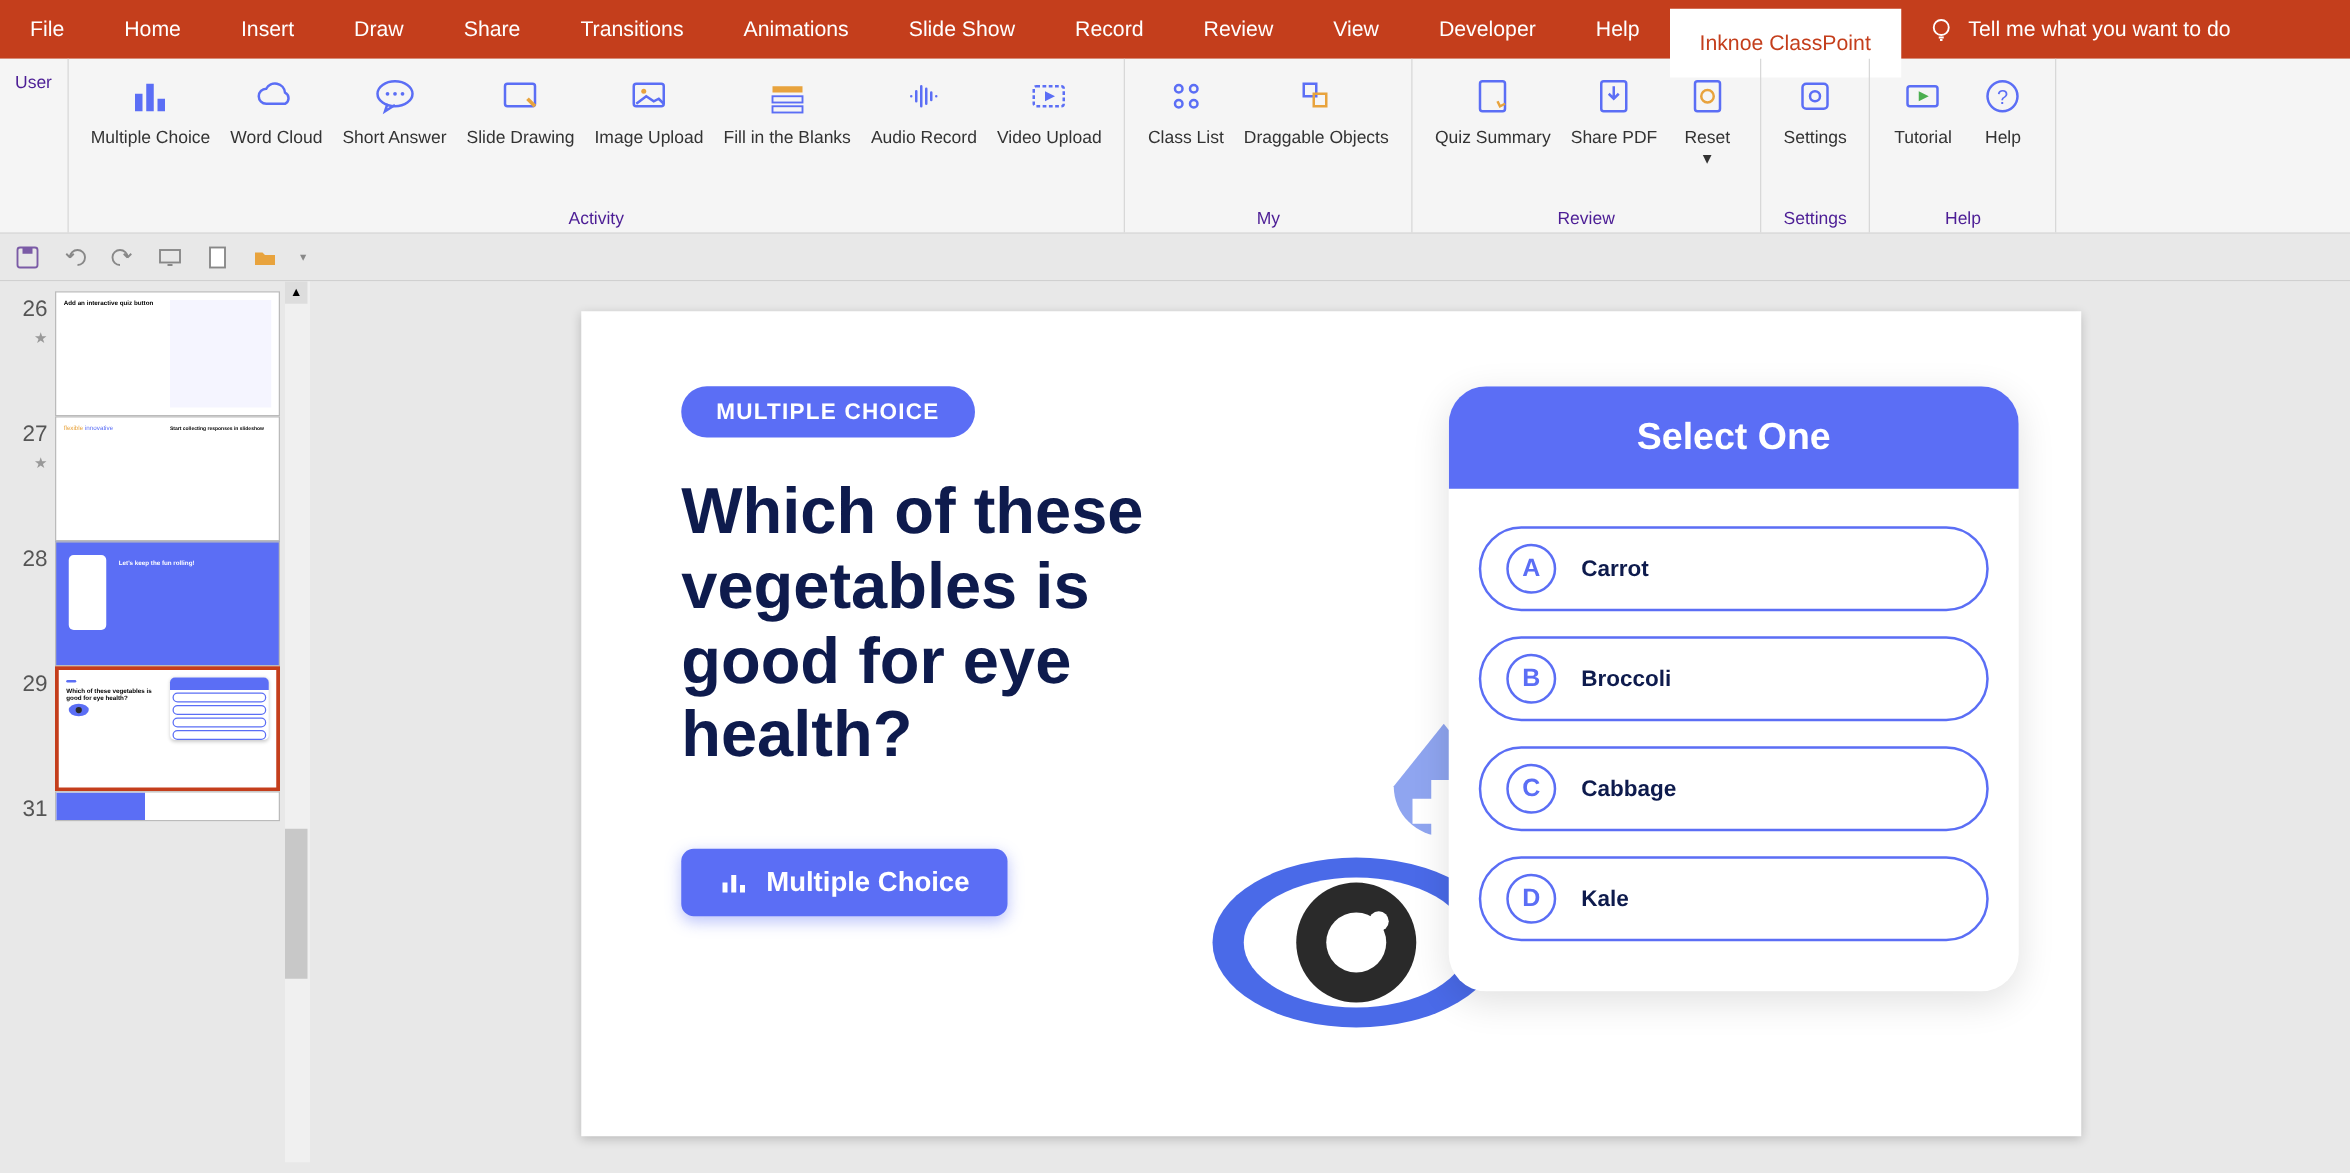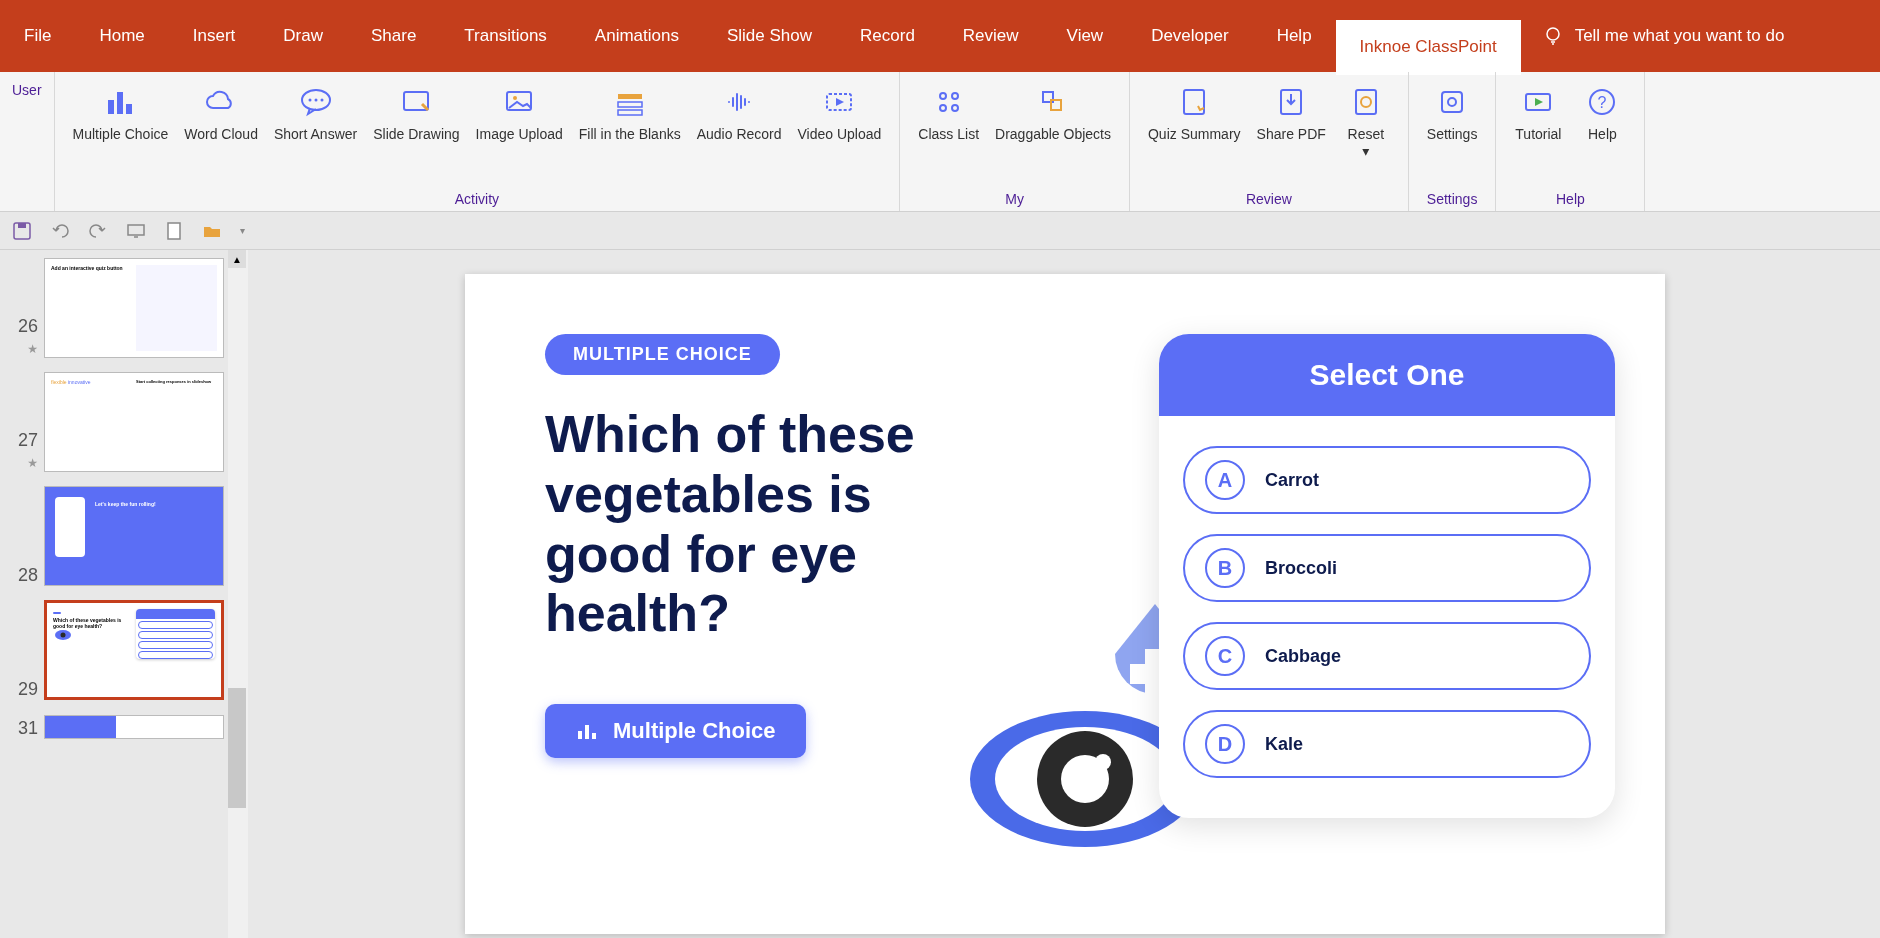--- a/index.html
+++ b/index.html
@@ -1,19 +1,19 @@
 <!DOCTYPE html>
 <html><head>
 <meta charset="utf-8">
 <style>
 * { margin: 0; padding: 0; box-sizing: border-box; }
 body { font-family: "Segoe UI", sans-serif; background: #e8e8e8; overflow: hidden; width: 1880px; height: 938px; }
 
 
-.menubar { background: #c43e1c; height: 72px; display: flex; align-items: center; color: white; font-size: 17px; }
+.menubar { background: #c43e1c; height: 47px; display: flex; align-items: center; color: white; font-size: 17px; }
 .menubar-item { padding: 0 24px; height: 55px; display: flex; align-items: center; cursor: pointer; }
 .menubar-item.active { background: white; color: #c43e1c; margin-top: 22px; }
 .tell-me { display: flex; align-items: center; margin-left: 20px; gap: 10px; }
 .bulb-icon { width: 24px; height: 24px; }
 
 
 .ribbon { background: #f5f5f5; height: 140px; display: flex; border-bottom: 1px solid #d0d0d0; }
 .ribbon-group { display: flex; flex-direction: column; align-items: center; padding: 6px 12px 4px; border-right: 1px solid #d8d8d8; }
 .ribbon-group-items { display: flex; gap: 4px; flex: 1; }
 .ribbon-group-label { font-size: 14px; color: #4c1d95; margin-top: 4px; }
@@ -24,21 +24,21 @@
 
 
 .quick-access { background: #e8e8e8; height: 38px; display: flex; align-items: center; padding: 0 12px; gap: 18px; border-bottom: 1px solid #d0d0d0; }
 .qa-icon { width: 20px; height: 20px; cursor: pointer; }
 
 
 .main-area { display: flex; height: calc(938px - 55px - 140px - 38px); }
 
 
 .slides-panel { width: 250px; background: #e8e8e8; overflow-y: auto; padding: 8px 4px; position: relative; }
-.slide-item { display: flex; align-items: flex-end; margin-bottom: 14px; gap: 6px; }
+.slide-item { display: flex; align-items: flex-start; margin-bottom: 0; gap: 6px; }
 .slide-num { width: 34px; text-align: right; font-size: 18px; color: #555; padding-top: 4px; }
 .slide-num .star { font-size: 12px; color: #999; }
 .slide-thumb { width: 180px; height: 100px; background: white; border: 1px solid #bbb; position: relative; overflow: hidden; }
 .slide-item.active .slide-thumb { border: 3px solid #c43e1c; }
 .scroll-track { position: absolute; right: 2px; top: 0; bottom: 0; width: 20px; background: #f0f0f0; }
 .scroll-up { width: 18px; height: 18px; background: #ddd; display: flex; align-items: center; justify-content: center; font-size: 10px; }
 .scroll-thumb { width: 18px; height: 120px; background: #c8c8c8; margin-top: 420px; }
 
 
 .slide-canvas-area { flex: 1; display: flex; align-items: flex-start; justify-content: center; padding: 24px; background: #e8e8e8; }

